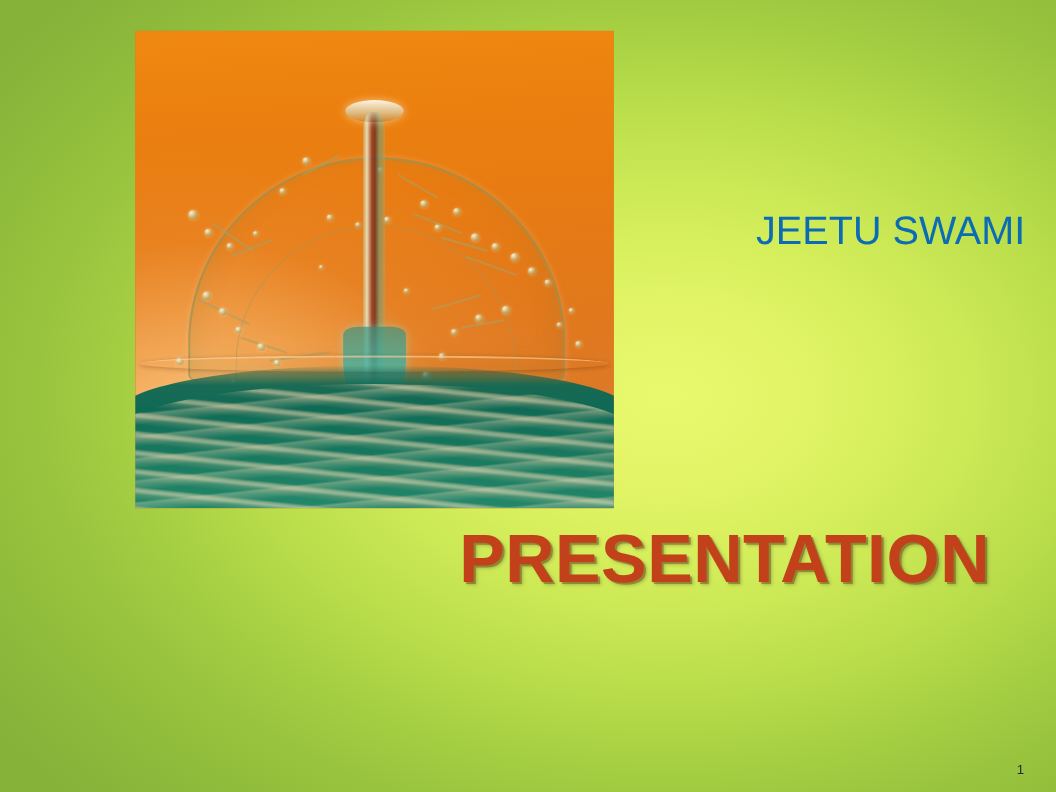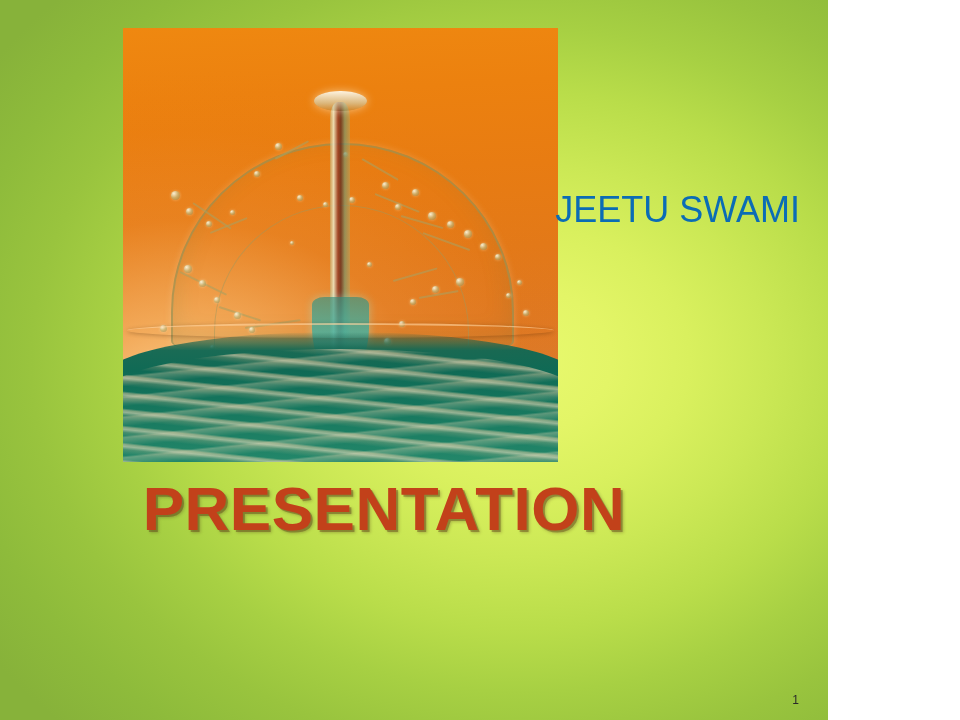--- a/index.html
+++ b/index.html
@@ -4,21 +4,21 @@
 <title>Presentation Title Slide</title>
 <style>
   html, body {
     margin: 0;
     padding: 0;
     background: #ffffff;
   }
 
   #slide {
     position: relative;
-    width: 828px;
+    width: 960px;
     height: 720px;
     overflow: hidden;
     font-family: "Liberation Sans", sans-serif;
     
     background-color: #87b23a;
     background-image:
       radial-gradient(ellipse 78% 72% at 63% 50%,
         #e8f96e 0%,
         #e3f567 14%,
         #d9f05e 26%,
@@ -218,21 +218,21 @@
     line-height: 1.12;
     color: #0b6cb5;
     white-space: nowrap;
   }
 
   #title {
     position: absolute;
     left: 0;
     right: 60px;
     top: 476px;
-    text-align: center;
+    text-align: right;
     font-size: 62px;
     font-weight: bold;
     letter-spacing: 0.5px;
     line-height: 1.08;
     color: #c2411a;
     text-shadow:
       2px 2px 0 rgba(88, 52, 24, 0.38),
       3px 3px 3px rgba(70, 44, 20, 0.26);
     white-space: nowrap;
   }

